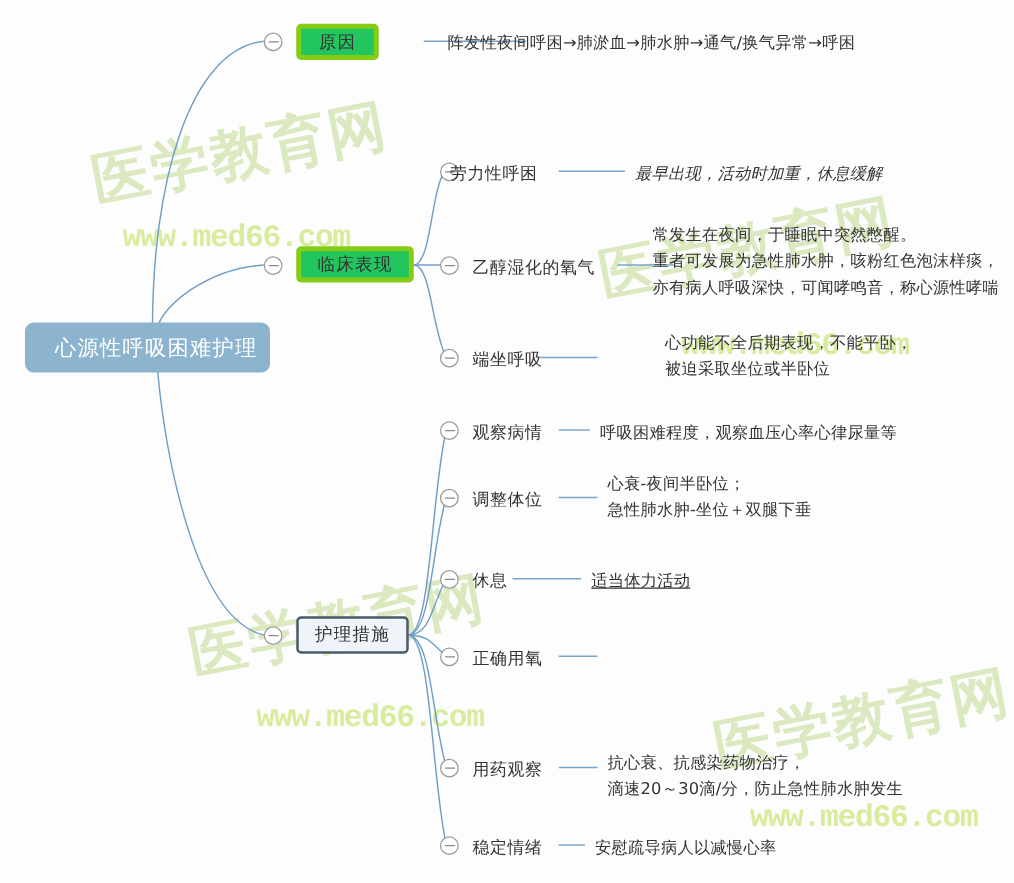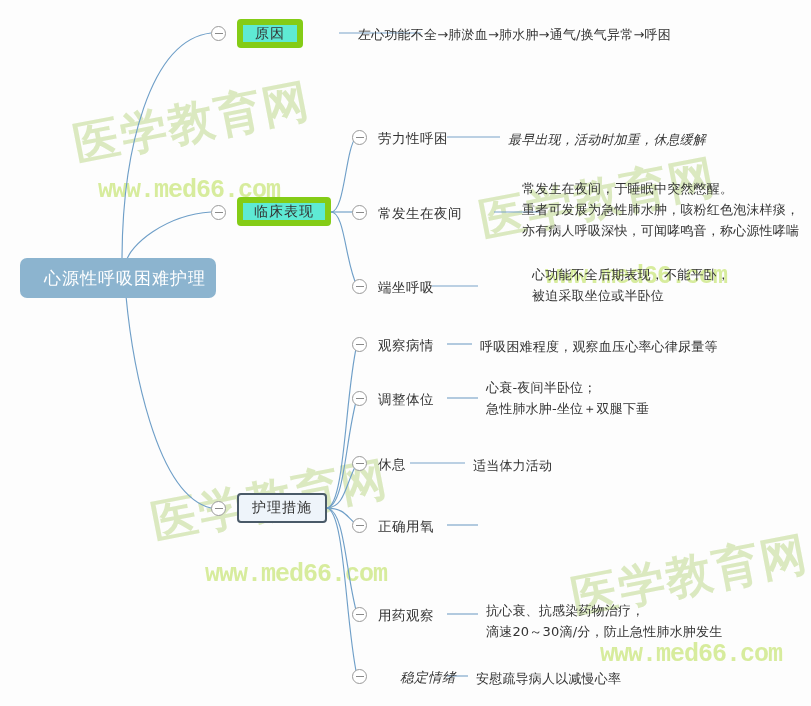--- a/index.html
+++ b/index.html
@@ -72,22 +72,22 @@
     font-size: 17px;
     letter-spacing: 1px;
     display: flex;
     align-items: center;
     justify-content: center;
     box-sizing: border-box;
   }
 
   .branch-node {
     position: absolute;
-    background: #5eead4;
-    border: 6px solid #84cc16;
+    background: #22c55e;
+    border: 4px solid #84cc16;
     border-radius: 4px;
     font-size: 14px;
     color: #333;
     display: flex;
     align-items: center;
     justify-content: center;
     box-sizing: border-box;
     letter-spacing: 1px;
   }
   .branch-node.selected {
@@ -183,33 +183,33 @@
   </svg>
 
   <div class="root-node" style="left:20px; top:258px; width:196px; height:40px;padding-left:14px;">
     <span>心源性呼吸困难护理</span>
   </div>
 
   <div class="toggle" style="left:211px; top:26px;"></div>
   <div class="branch-node" style="left:237px; top:19px; width:66px; height:29px;">
     <span>原因</span>
   </div>
-  <div class="desc" style="left:358px; top:24px;">左心功能不全→肺淤血→肺水肿→通气/换气异常→呼困</div>
+  <div class="desc" style="left:358px; top:24px;">阵发性夜间呼困→肺淤血→肺水肿→通气/换气异常→呼困</div>
 
   <div class="toggle" style="left:211px; top:205px;"></div>
   <div class="branch-node" style="left:237px; top:197px; width:94px; height:29px;">
     <span>临床表现</span>
   </div>
 
   <div class="toggle" style="left:352px; top:130px;"></div>
-  <div class="leaf-label" style="left:378px; top:130px;">劳力性呼困</div>
+  <div class="leaf-label" style="left:360px; top:130px;">劳力性呼困</div>
   <div class="desc" style="left:508px; top:129px;font-style:italic;">最早出现，活动时加重，休息缓解</div>
 
   <div class="toggle" style="left:352px; top:205px;"></div>
-  <div class="leaf-label" style="left:378px; top:205px;">常发生在夜间</div>
+  <div class="leaf-label" style="left:378px; top:205px;">乙醇湿化的氧气</div>
   <div class="desc" style="left:522px; top:178px;">常发生在夜间，于睡眠中突然憋醒。
 重者可发展为急性肺水肿，咳粉红色泡沫样痰，
 亦有病人呼吸深快，可闻哮鸣音，称心源性哮喘</div>
 
   <div class="toggle" style="left:352px; top:279px;"></div>
   <div class="leaf-label" style="left:378px; top:279px;">端坐呼吸</div>
   <div class="desc" style="left:496px; top:264px;margin-left:36px;">心功能不全后期表现，不能平卧，
 被迫采取坐位或半卧位</div>
 
   <div class="toggle" style="left:211px; top:501px;"></div>
@@ -221,27 +221,27 @@
   <div class="leaf-label" style="left:378px; top:337px;">观察病情</div>
   <div class="desc" style="left:480px; top:336px;text-align:right;">呼吸困难程度，观察血压心率心律尿量等</div>
 
   <div class="toggle" style="left:352px; top:391px;"></div>
   <div class="leaf-label" style="left:378px; top:391px;">调整体位</div>
   <div class="desc" style="left:486px; top:377px;">心衰-夜间半卧位；
 急性肺水肿-坐位＋双腿下垂</div>
 
   <div class="toggle" style="left:352px; top:456px;"></div>
   <div class="leaf-label" style="left:378px; top:456px;">休息</div>
-  <div class="desc" style="left:473px; top:455px;">适当体力活动</div>
+  <div class="desc" style="left:473px; top:455px;text-decoration:underline;">适当体力活动</div>
 
   <div class="toggle" style="left:352px; top:518px;"></div>
   <div class="leaf-label" style="left:378px; top:518px;">正确用氧</div>
 
   <div class="toggle" style="left:352px; top:607px;"></div>
   <div class="leaf-label" style="left:378px; top:607px;">用药观察</div>
   <div class="desc" style="left:486px; top:600px;">抗心衰、抗感染药物治疗，
 滴速20～30滴/分，防止急性肺水肿发生</div>
 
   <div class="toggle" style="left:352px; top:669px;"></div>
-  <div class="leaf-label" style="left:400px; top:669px;font-style:italic;">稳定情绪</div>
+  <div class="leaf-label" style="left:378px; top:669px;">稳定情绪</div>
   <div class="desc" style="left:476px; top:668px;">安慰疏导病人以减慢心率</div>
 
 </div>
 
 </body></html>

